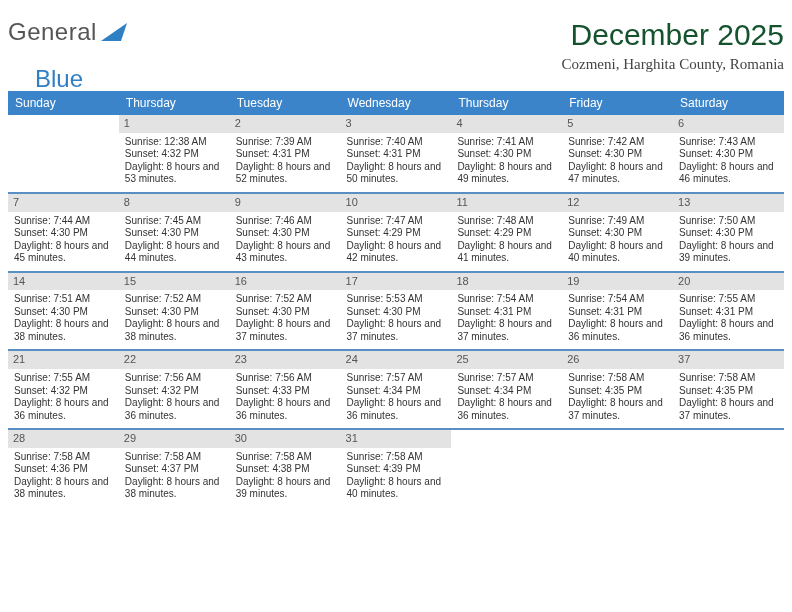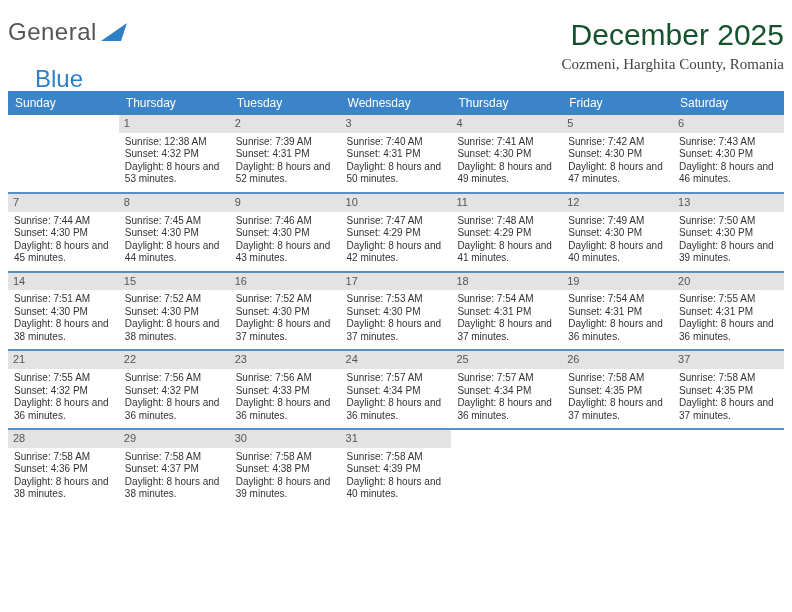--- a/index.html
+++ b/index.html
@@ -249,21 +249,21 @@
             <div class="daynum">16</div>
             <div>
               <div>Sunrise: 7:52 AM</div>
               <div>Sunset: 4:30 PM</div>
               <div>Daylight: 8 hours and 37 minutes.</div>
             </div>
           </td>
           <td>
             <div class="daynum">17</div>
             <div>
-              <div>Sunrise: 7:53 AM</div>
+              <div>Sunrise: 5:53 AM</div>
               <div>Sunset: 4:30 PM</div>
               <div>Daylight: 8 hours and 37 minutes.</div>
             </div>
           </td>
           <td>
             <div class="daynum">18</div>
             <div>
               <div>Sunrise: 7:54 AM</div>
               <div>Sunset: 4:31 PM</div>
               <div>Daylight: 8 hours and 37 minutes.</div>

